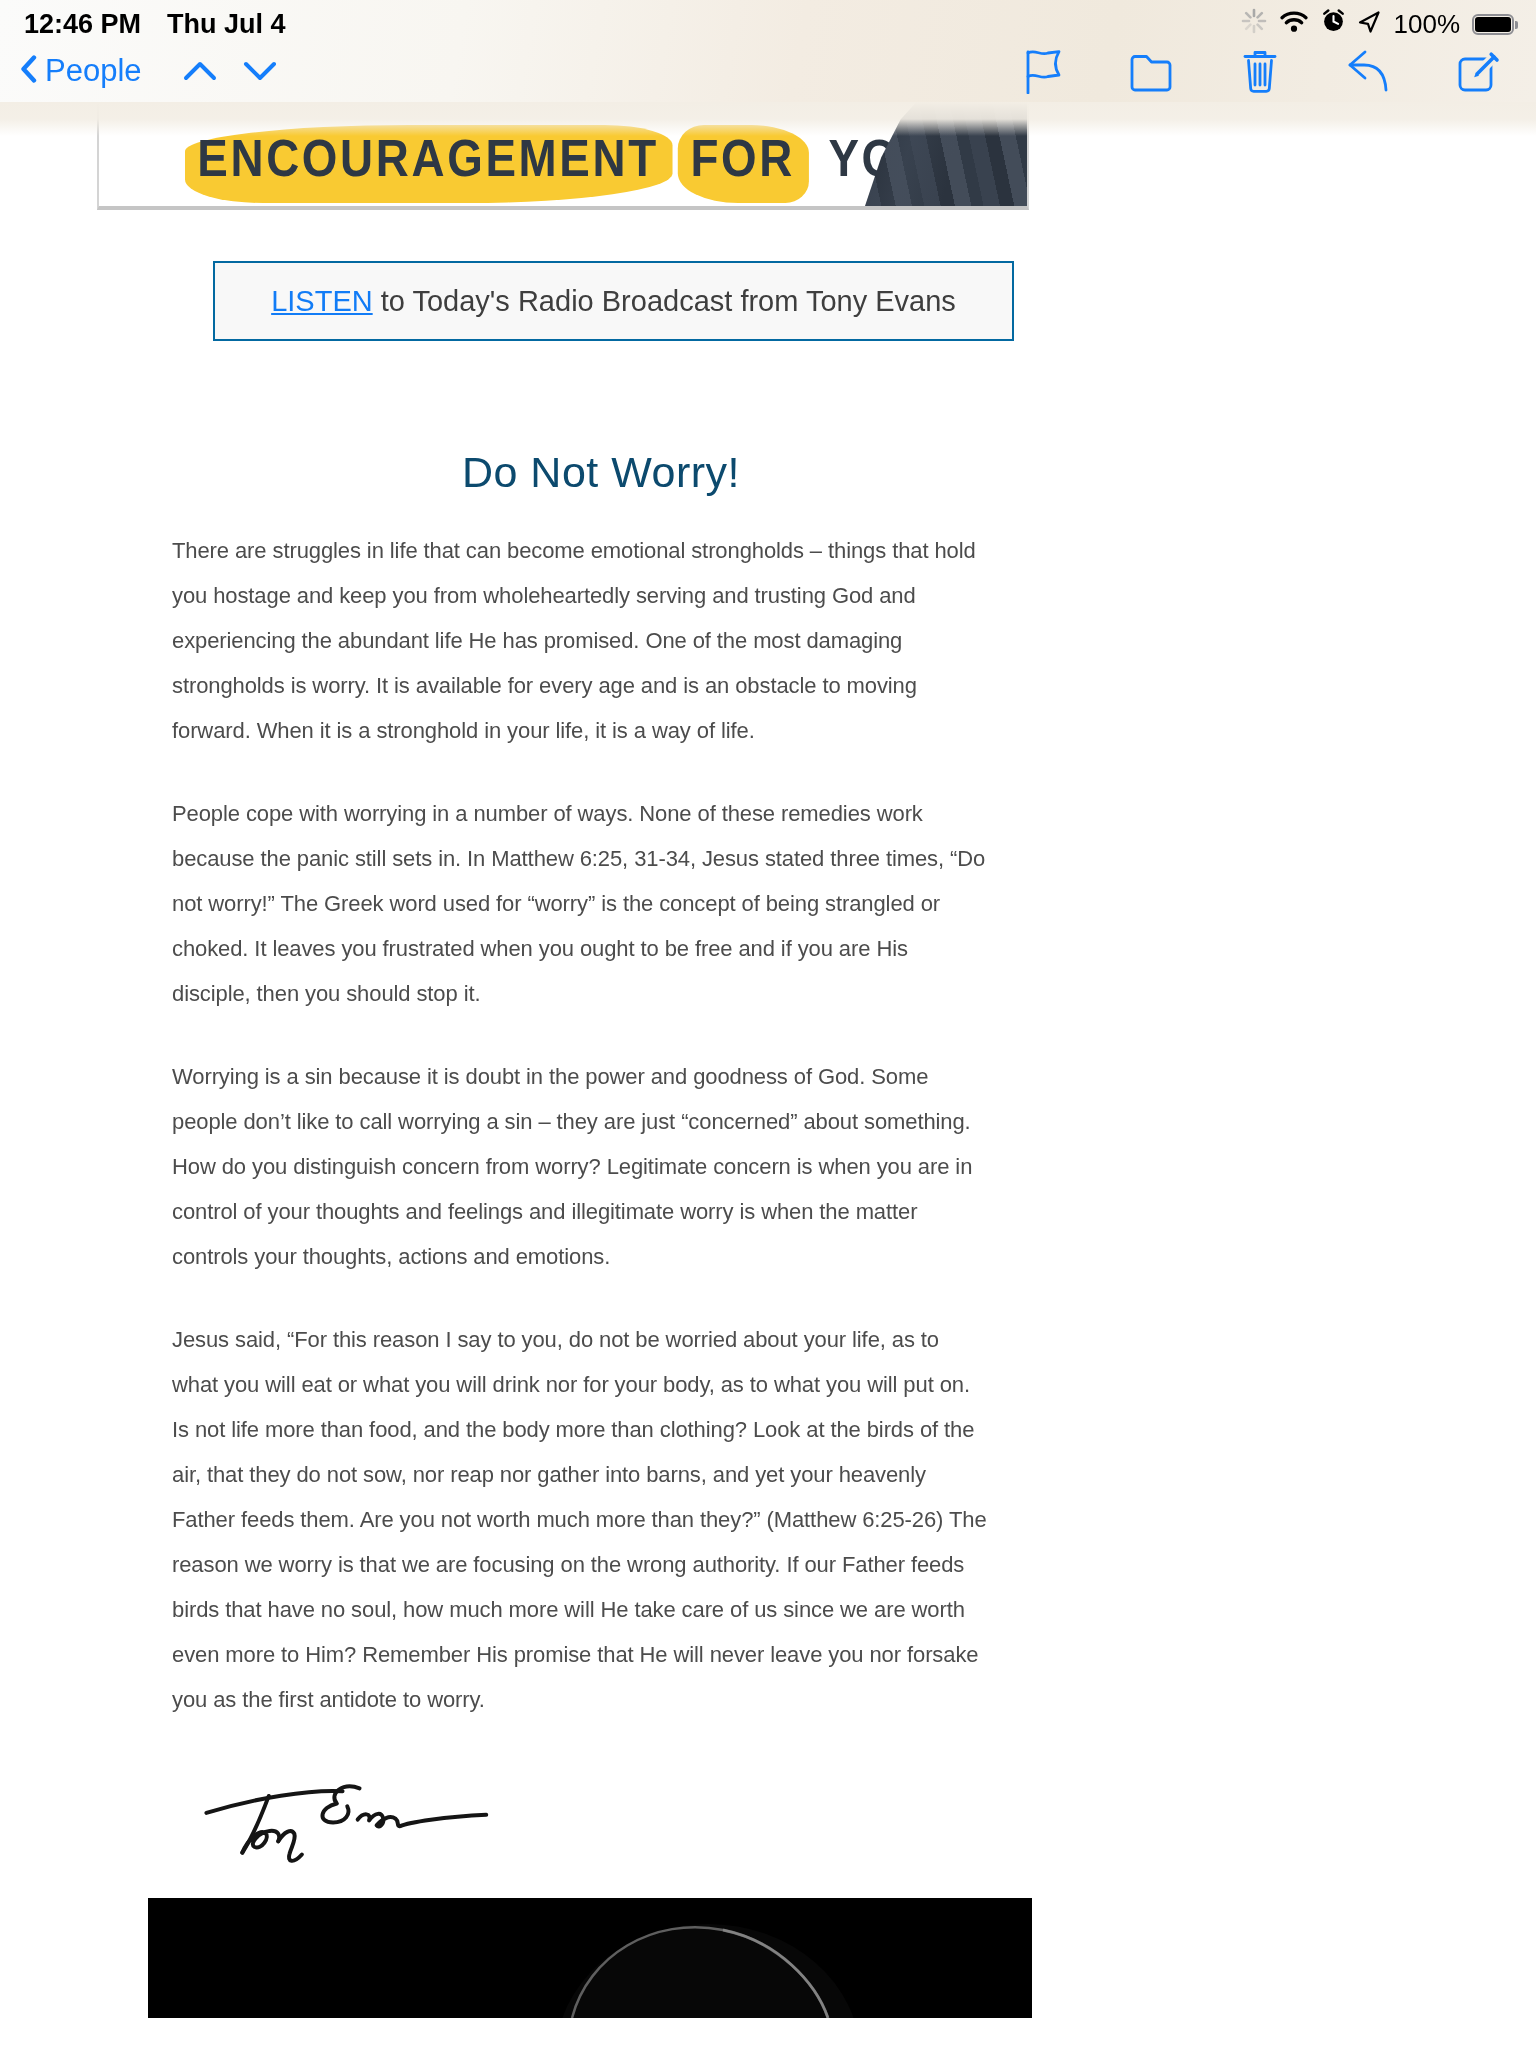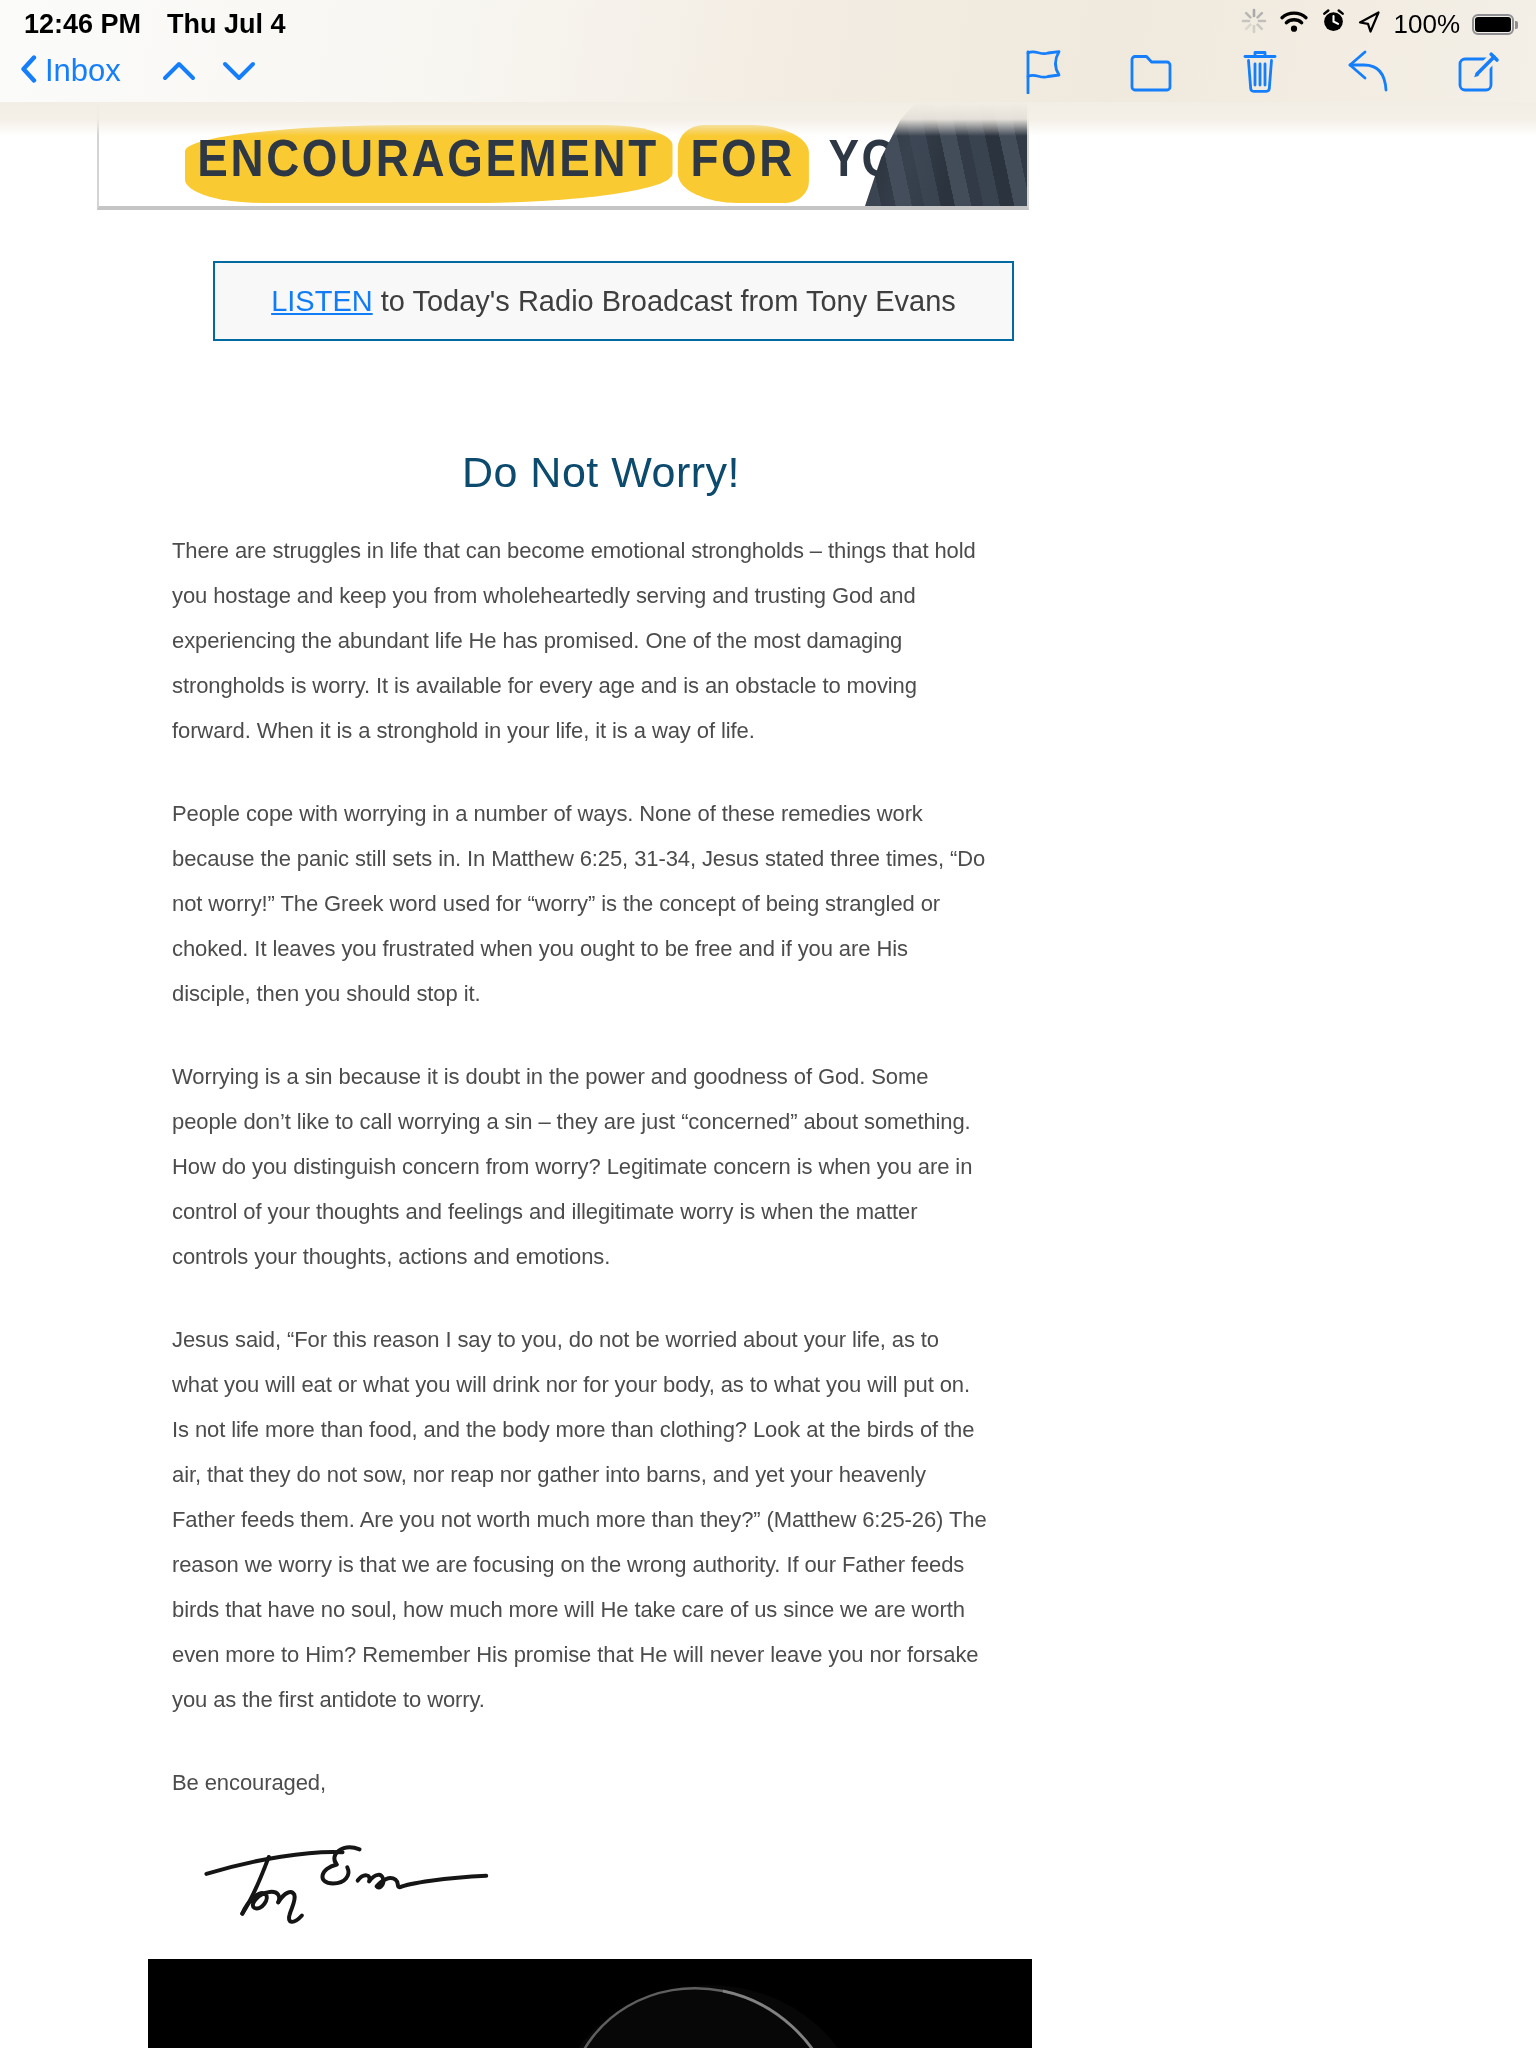--- a/index.html
+++ b/index.html
@@ -131,21 +131,20 @@
 controls your thoughts, actions and emotions.</p>
     <p>Jesus said, “For this reason I say to you, do not be worried about your life, as to
 what you will eat or what you will drink nor for your body, as to what you will put on.
 Is not life more than food, and the body more than clothing? Look at the birds of the
 air, that they do not sow, nor reap nor gather into barns, and yet your heavenly
 Father feeds them. Are you not worth much more than they?” (Matthew 6:25-26) The
 reason we worry is that we are focusing on the wrong authority. If our Father feeds
 birds that have no soul, how much more will He take care of us since we are worth
 even more to Him?  Remember His promise that He will never leave you nor forsake
 you as the first antidote to worry.</p>
-    <p class="closing">Be encouraged,</p>
 
     <svg class="signature" width="320" height="104" viewBox="0 0 320 110">
       <g fill="none" stroke="#151515" stroke-width="4.2" stroke-linecap="round" stroke-linejoin="round">
         <path d="M6,56 C58,40 116,31 150,33"></path>
         <path d="M72,38 C63,62 52,86 44,98"></path>
         <path d="M44,98 C50,84 62,73 68,77 C74,82 64,95 57,92 C51,89 60,77 73,75 C81,74 85,79 82,86"></path>
         <path d="M82,86 C88,76 96,72 99,78 C101,84 96,92 94,99 C91,108 98,110 107,100"></path>
         <path d="M168,30 C150,23 135,36 144,46 C126,50 123,66 140,66 C153,66 159,57 155,49"></path>
         <path d="M166,63 C172,55 181,56 178,64 C184,56 192,54 193,62 C194,67 189,73 186,69 C192,62 200,58 206,62 C210,65 207,71 211,70 C220,66 258,60 302,58"></path>
       </g>
@@ -212,21 +211,21 @@
   </div>
 
   <div class="toolbar">
     <div class="tb-left">
       <div class="back-btn">
         <span>
           <svg width="17" height="28" viewBox="0 0 17 28">
             <polyline points="14,2.5 3.5,14 14,25.5" fill="none" stroke="#157efb" stroke-width="4.4" stroke-linecap="round" stroke-linejoin="round"></polyline>
           </svg>
         </span>
-        <span class="back-label">Inbox</span>
+        <span class="back-label">People</span>
       </div>
       <div class="nav-chevrons">
         <span class="tb-icon">
           <svg width="36" height="22" viewBox="0 0 36 22">
             <polyline points="4,18 18,4 32,18" fill="none" stroke="#157efb" stroke-width="4" stroke-linecap="round" stroke-linejoin="round"></polyline>
           </svg>
         </span>
         <span class="tb-icon">
           <svg width="36" height="22" viewBox="0 0 36 22">
             <polyline points="4,4 18,18 32,4" fill="none" stroke="#157efb" stroke-width="4" stroke-linecap="round" stroke-linejoin="round"></polyline>

